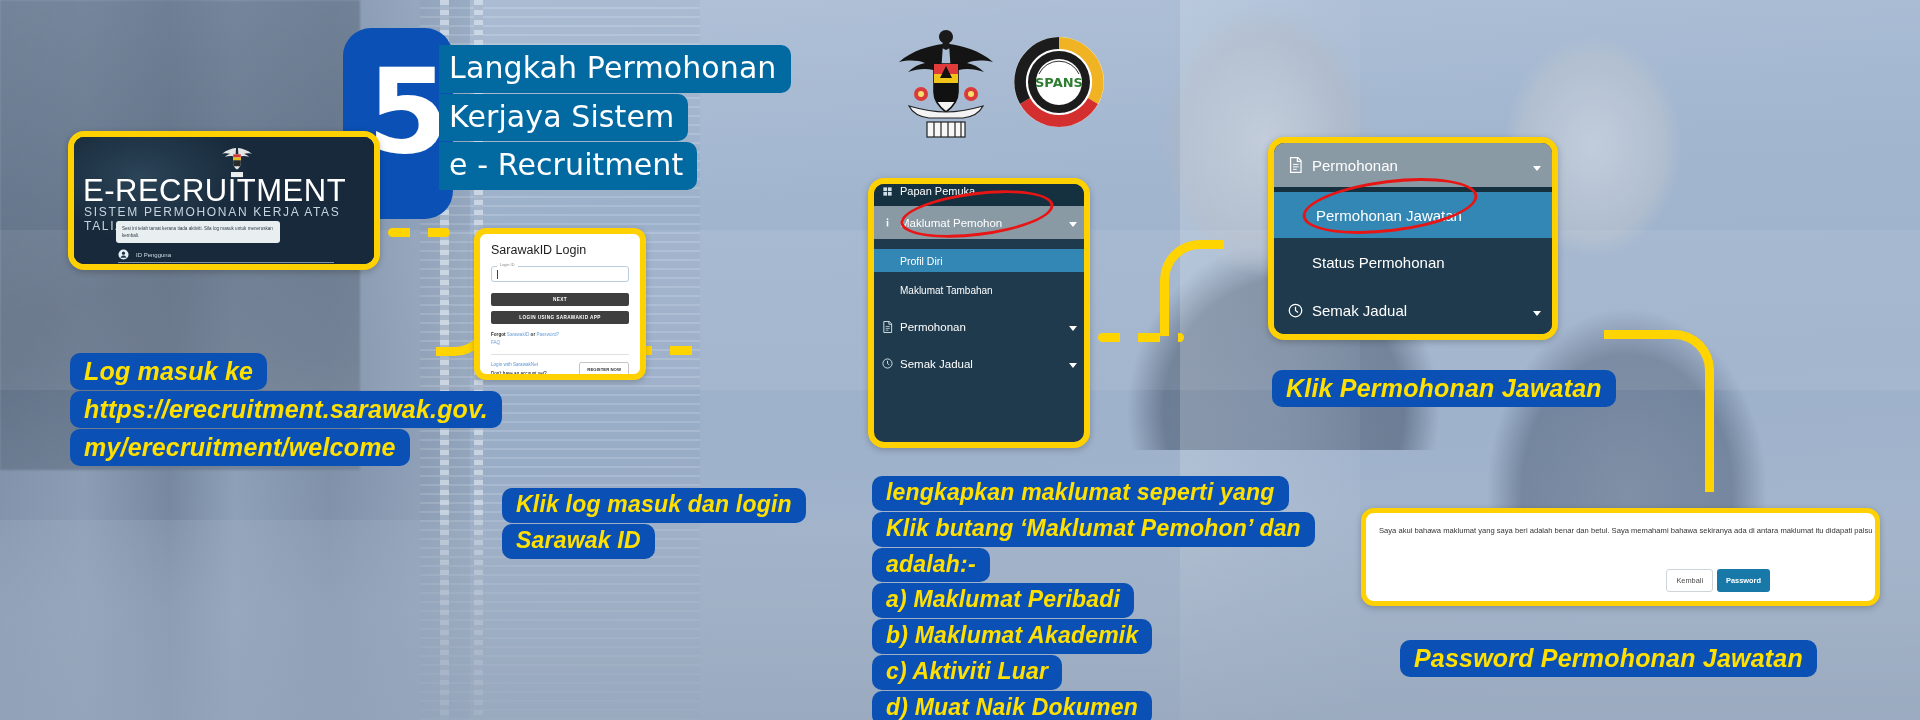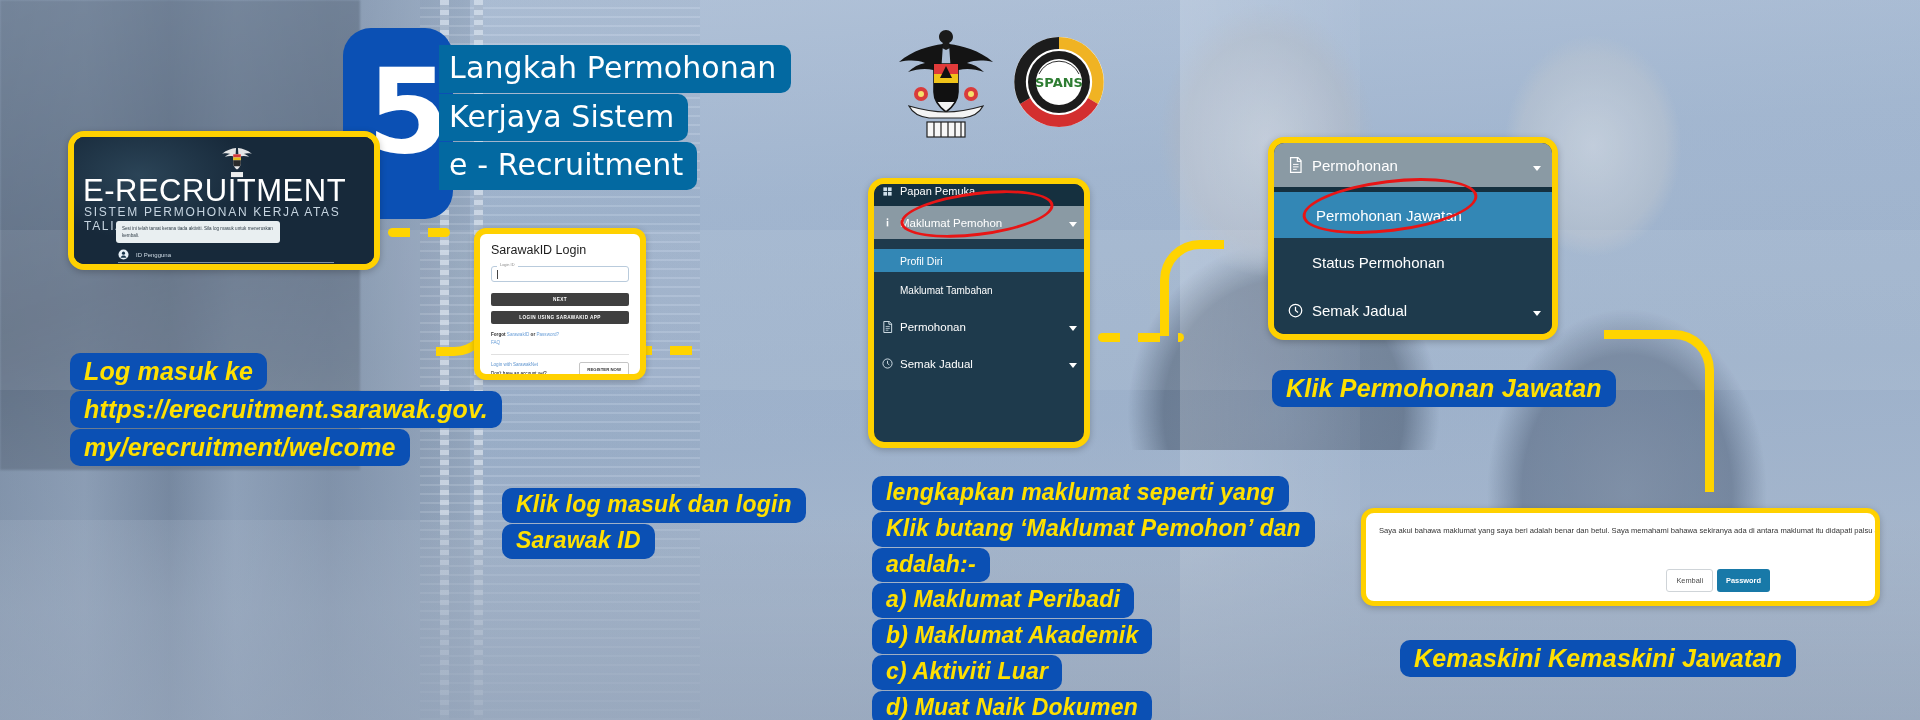--- a/index.html
+++ b/index.html
@@ -513,16 +513,16 @@
     <div><span class="ln">b) Maklumat Akademik</span></div>
     <div><span class="ln">c) Aktiviti Luar</span></div>
     <div><span class="ln">d) Muat Naik Dokumen</span></div>
   </div>
 
   <div class="cap cap-perm">
     <div><span class="ln">Klik Permohonan Jawatan</span></div>
   </div>
 
   <div class="cap cap-kemas">
-    <div><span class="ln">Kemaskini Kemaskini Jawatan</span></div>
+    <div><span class="ln">Password Permohonan Jawatan</span></div>
   </div>
 
 </div>
 
 </body></html>

